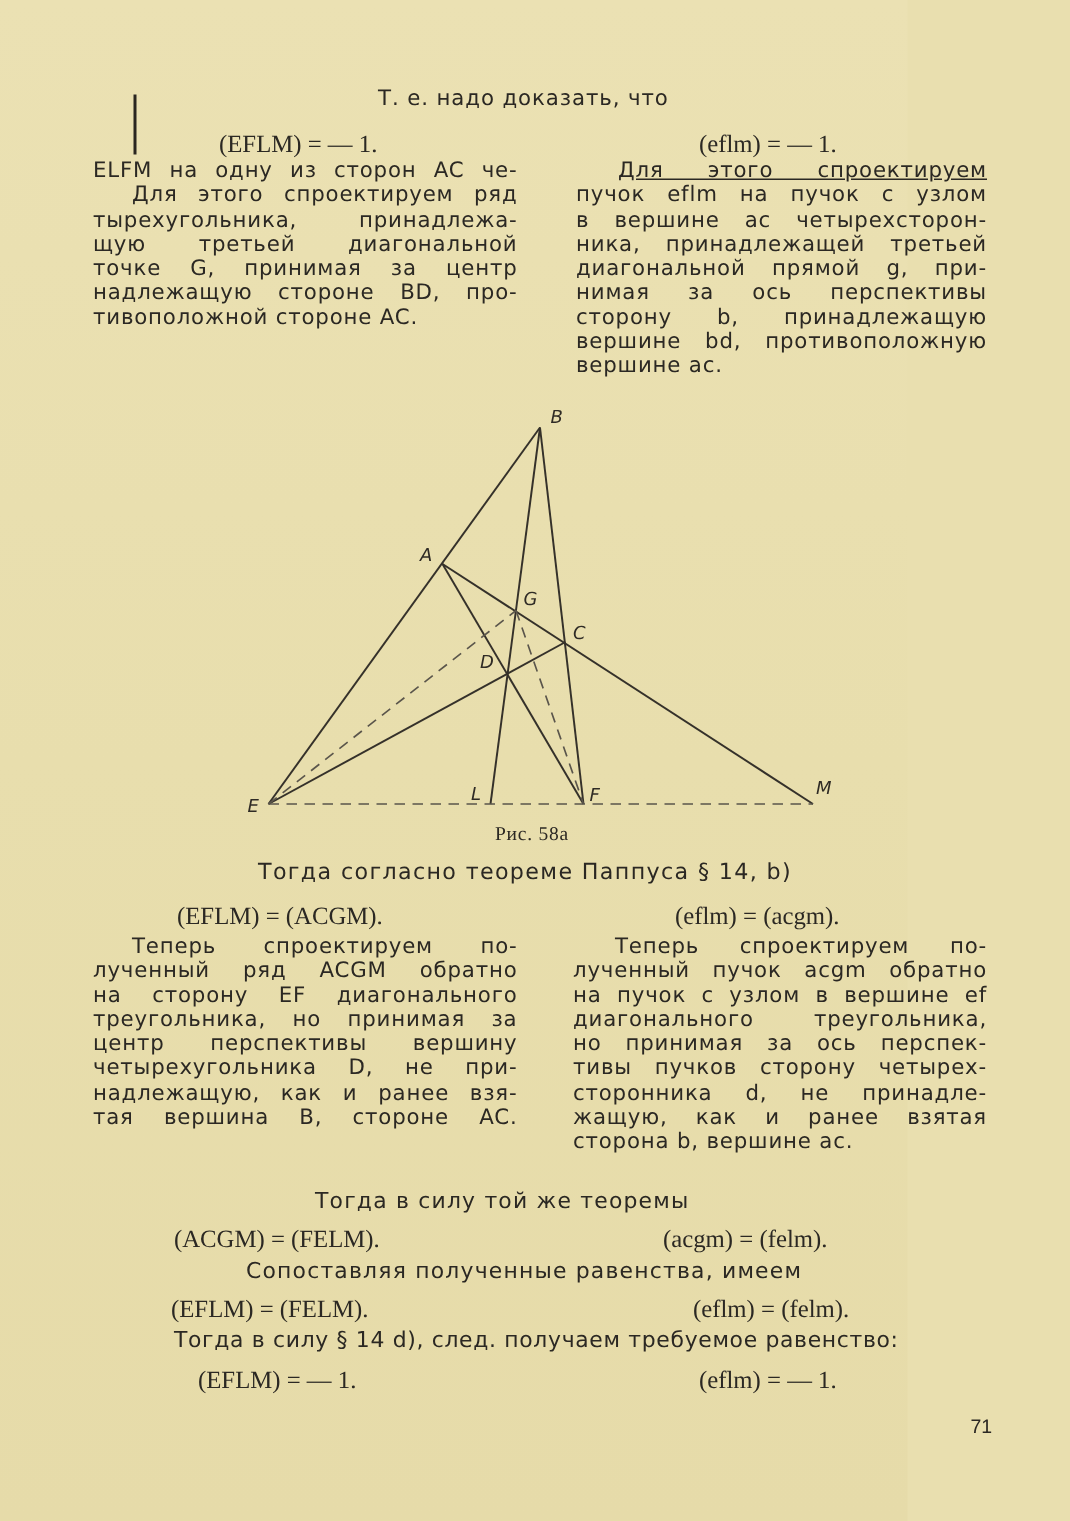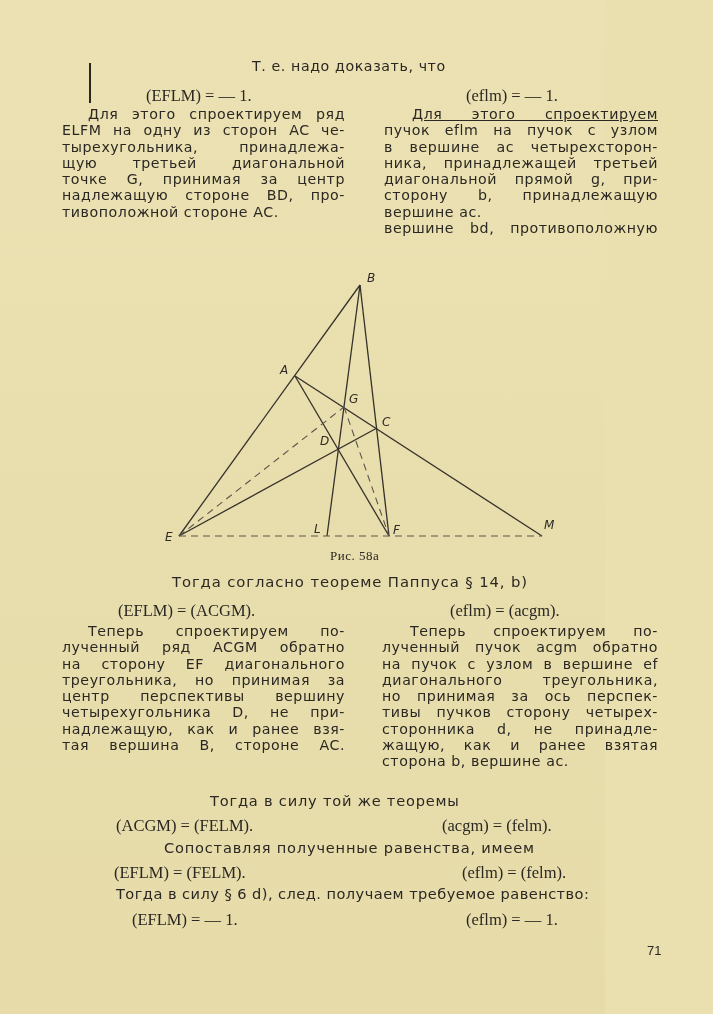--- a/index.html
+++ b/index.html
@@ -30,38 +30,39 @@
 <div class="page">
 
   <div class="mbar"></div>
 
   <div class="abs txt" style="left:252px; top:58px;">Т. е. надо доказать, что</div>
 
   <div class="abs math" style="left:146px; top:86px;">(EFLM) = — 1.</div>
   <div class="abs math" style="left:466px; top:86px;">(eflm) = — 1.</div>
 
   <div class="col" style="left:62px; top:106px; width:283px;">
+    <span class="ln">ELFM на одну из сторон AC че-</span>
     <span class="ln" style="padding-left:26px;">Для этого спроектируем ряд</span>
-    <span class="ln">ELFM на одну из сторон AC че-</span>
     <span class="ln">тырехугольника, принадлежа-</span>
     <span class="ln">щую третьей диагональной</span>
     <span class="ln">точке G, принимая за центр</span>
     <span class="ln">надлежащую стороне BD, про-</span>
     <span class="ln last">тивоположной стороне AC.</span>
   </div>
 
   <div class="col" style="left:384px; top:106px; width:274px;">
     <span class="ln" style="padding-left:28px;text-decoration:underline;">Для этого спроектируем</span>
     <span class="ln">пучок eflm на пучок с узлом</span>
     <span class="ln">в вершине ac четырехсторон-</span>
     <span class="ln">ника, принадлежащей третьей</span>
     <span class="ln">диагональной прямой g, при-</span>
+    <span class="ln">нимая за ось перспективы</span>
     <span class="ln">сторону b, принадлежащую</span>
+    <span class="ln">вершине bd, противоположную</span>
     <span class="ln last">вершине ac.</span>
-    <span class="ln">вершине bd, противоположную</span>
   </div>
 
   <svg width="713" height="1014" id="fig">
     <g stroke="#35312a" stroke-width="1.3" fill="none" id="solid-lines">
         <line x1="179" y1="536" x2="360" y2="285"></line>
         <line x1="360" y1="285" x2="327" y2="536"></line>
         <line x1="360" y1="285" x2="389" y2="536"></line>
         <line x1="295" y1="376" x2="542" y2="536"></line>
         <line x1="295" y1="376" x2="389" y2="536"></line>
         <line x1="179" y1="536" x2="377" y2="428"></line>
@@ -115,18 +116,18 @@
   </div>
 
   <div class="abs txt" style="left:210px; top:793px; font-size:14.6px; letter-spacing:0.8px;">Тогда в силу той же теоремы</div>
   <div class="abs math" style="left:116px; top:816px;">(ACGM) = (FELM).</div>
   <div class="abs math" style="left:442px; top:816px;">(acgm) = (felm).</div>
 
   <div class="abs txt" style="left:164px; top:840px; font-size:14.6px; letter-spacing:0.8px;">Сопоставляя полученные равенства, имеем</div>
   <div class="abs math" style="left:114px; top:863px;">(EFLM) = (FELM).</div>
   <div class="abs math" style="left:462px; top:863px;">(eflm) = (felm).</div>
 
-  <div class="abs txt" style="left:116px; top:886px; font-size:14.6px; letter-spacing:0.45px;">Тогда в силу § 6 d), след. получаем требуемое равенство:</div>
+  <div class="abs txt" style="left:116px; top:886px; font-size:14.6px; letter-spacing:0.45px;">Тогда в силу § 14 d), след. получаем требуемое равенство:</div>
   <div class="abs math" style="left:132px; top:910px;">(EFLM) = — 1.</div>
   <div class="abs math" style="left:466px; top:910px;">(eflm) = — 1.</div>
 
   <div class="abs pnum" style="left:647px; top:943px;">71</div>
 </div>
 
 </body></html>

